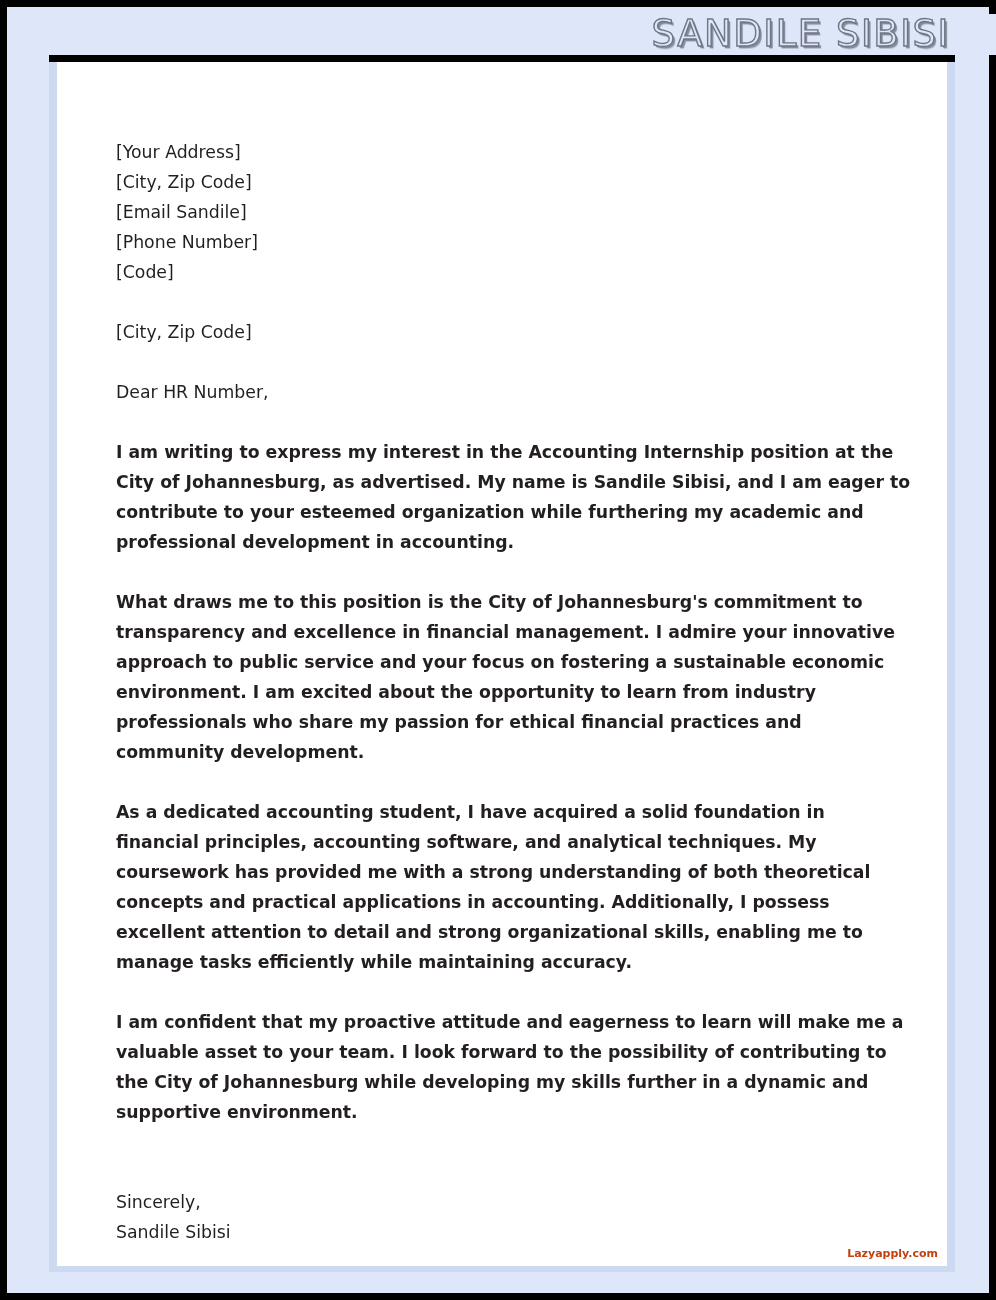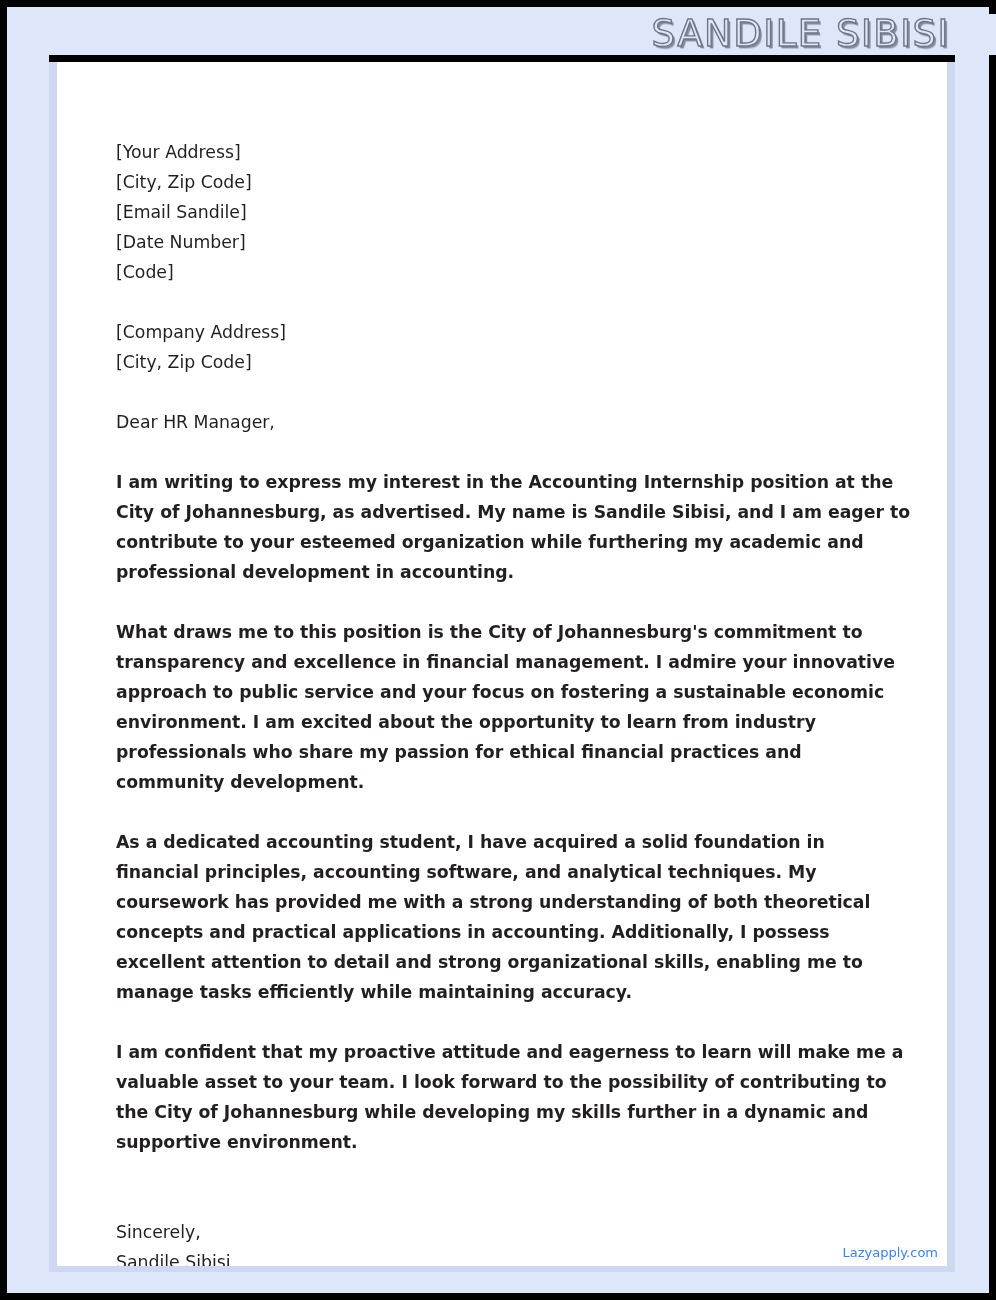--- a/index.html
+++ b/index.html
@@ -126,23 +126,24 @@
   .sign-line {
     white-space: nowrap;
   }
 
   
   #watermark {
     position: absolute;
     right: 9px;
     bottom: 6px;
     font-family: "DejaVu Sans", sans-serif;
-    font-size: 13px;
-    color: #3b82f6;
-    white-space: nowrap;
+    font-size: 11px;
+    color: #c2410c;
+    white-space: nowrap;
+    font-weight: bold;
   }
 </style>
 </head>
 <body>
 
 <div id="page-frame">
 
   <div id="header-band">
     <div id="doc-title">SANDILE SIBISI</div>
   </div>
@@ -153,34 +154,33 @@
   <div id="sheet-gutter-right"></div>
   <div id="sheet-gutter-bottom"></div>
 
   <div id="letter-sheet">
     <div id="letter-body">
 
       <div>
         <div class="addr-line">[Your Address]</div>
         <div class="addr-line">[City, Zip Code]</div>
         <div class="addr-line">[Email Sandile]</div>
-        <div class="addr-line">[Date Number]</div>
+        <div class="addr-line">[Phone Number]</div>
         <div class="addr-line">[Code]</div>
       </div>
 
       <div class="block-gap"></div>
 
       <div>
-        <div class="addr-line">[Company Address]</div>
         <div class="addr-line">[City, Zip Code]</div>
       </div>
 
       <div class="block-gap"></div>
 
-      <div class="addr-line">Dear HR Manager,</div>
+      <div class="addr-line">Dear HR Number,</div>
 
       <div class="block-gap"></div>
 
       <p class="letter-para">I am writing to express my interest in the Accounting Internship position at the City of Johannesburg, as advertised. My name is Sandile Sibisi, and I am eager to contribute to your esteemed organization while furthering my academic and professional development in accounting.</p>
 
       <div class="block-gap"></div>
 
       <p class="letter-para">What draws me to this position is the City of Johannesburg's commitment to transparency and excellence in financial management. I admire your innovative approach to public service and your focus on fostering a sustainable economic environment. I am excited about the opportunity to learn from industry professionals who share my passion for ethical financial practices and community development.</p>
 
       <div class="block-gap"></div>

